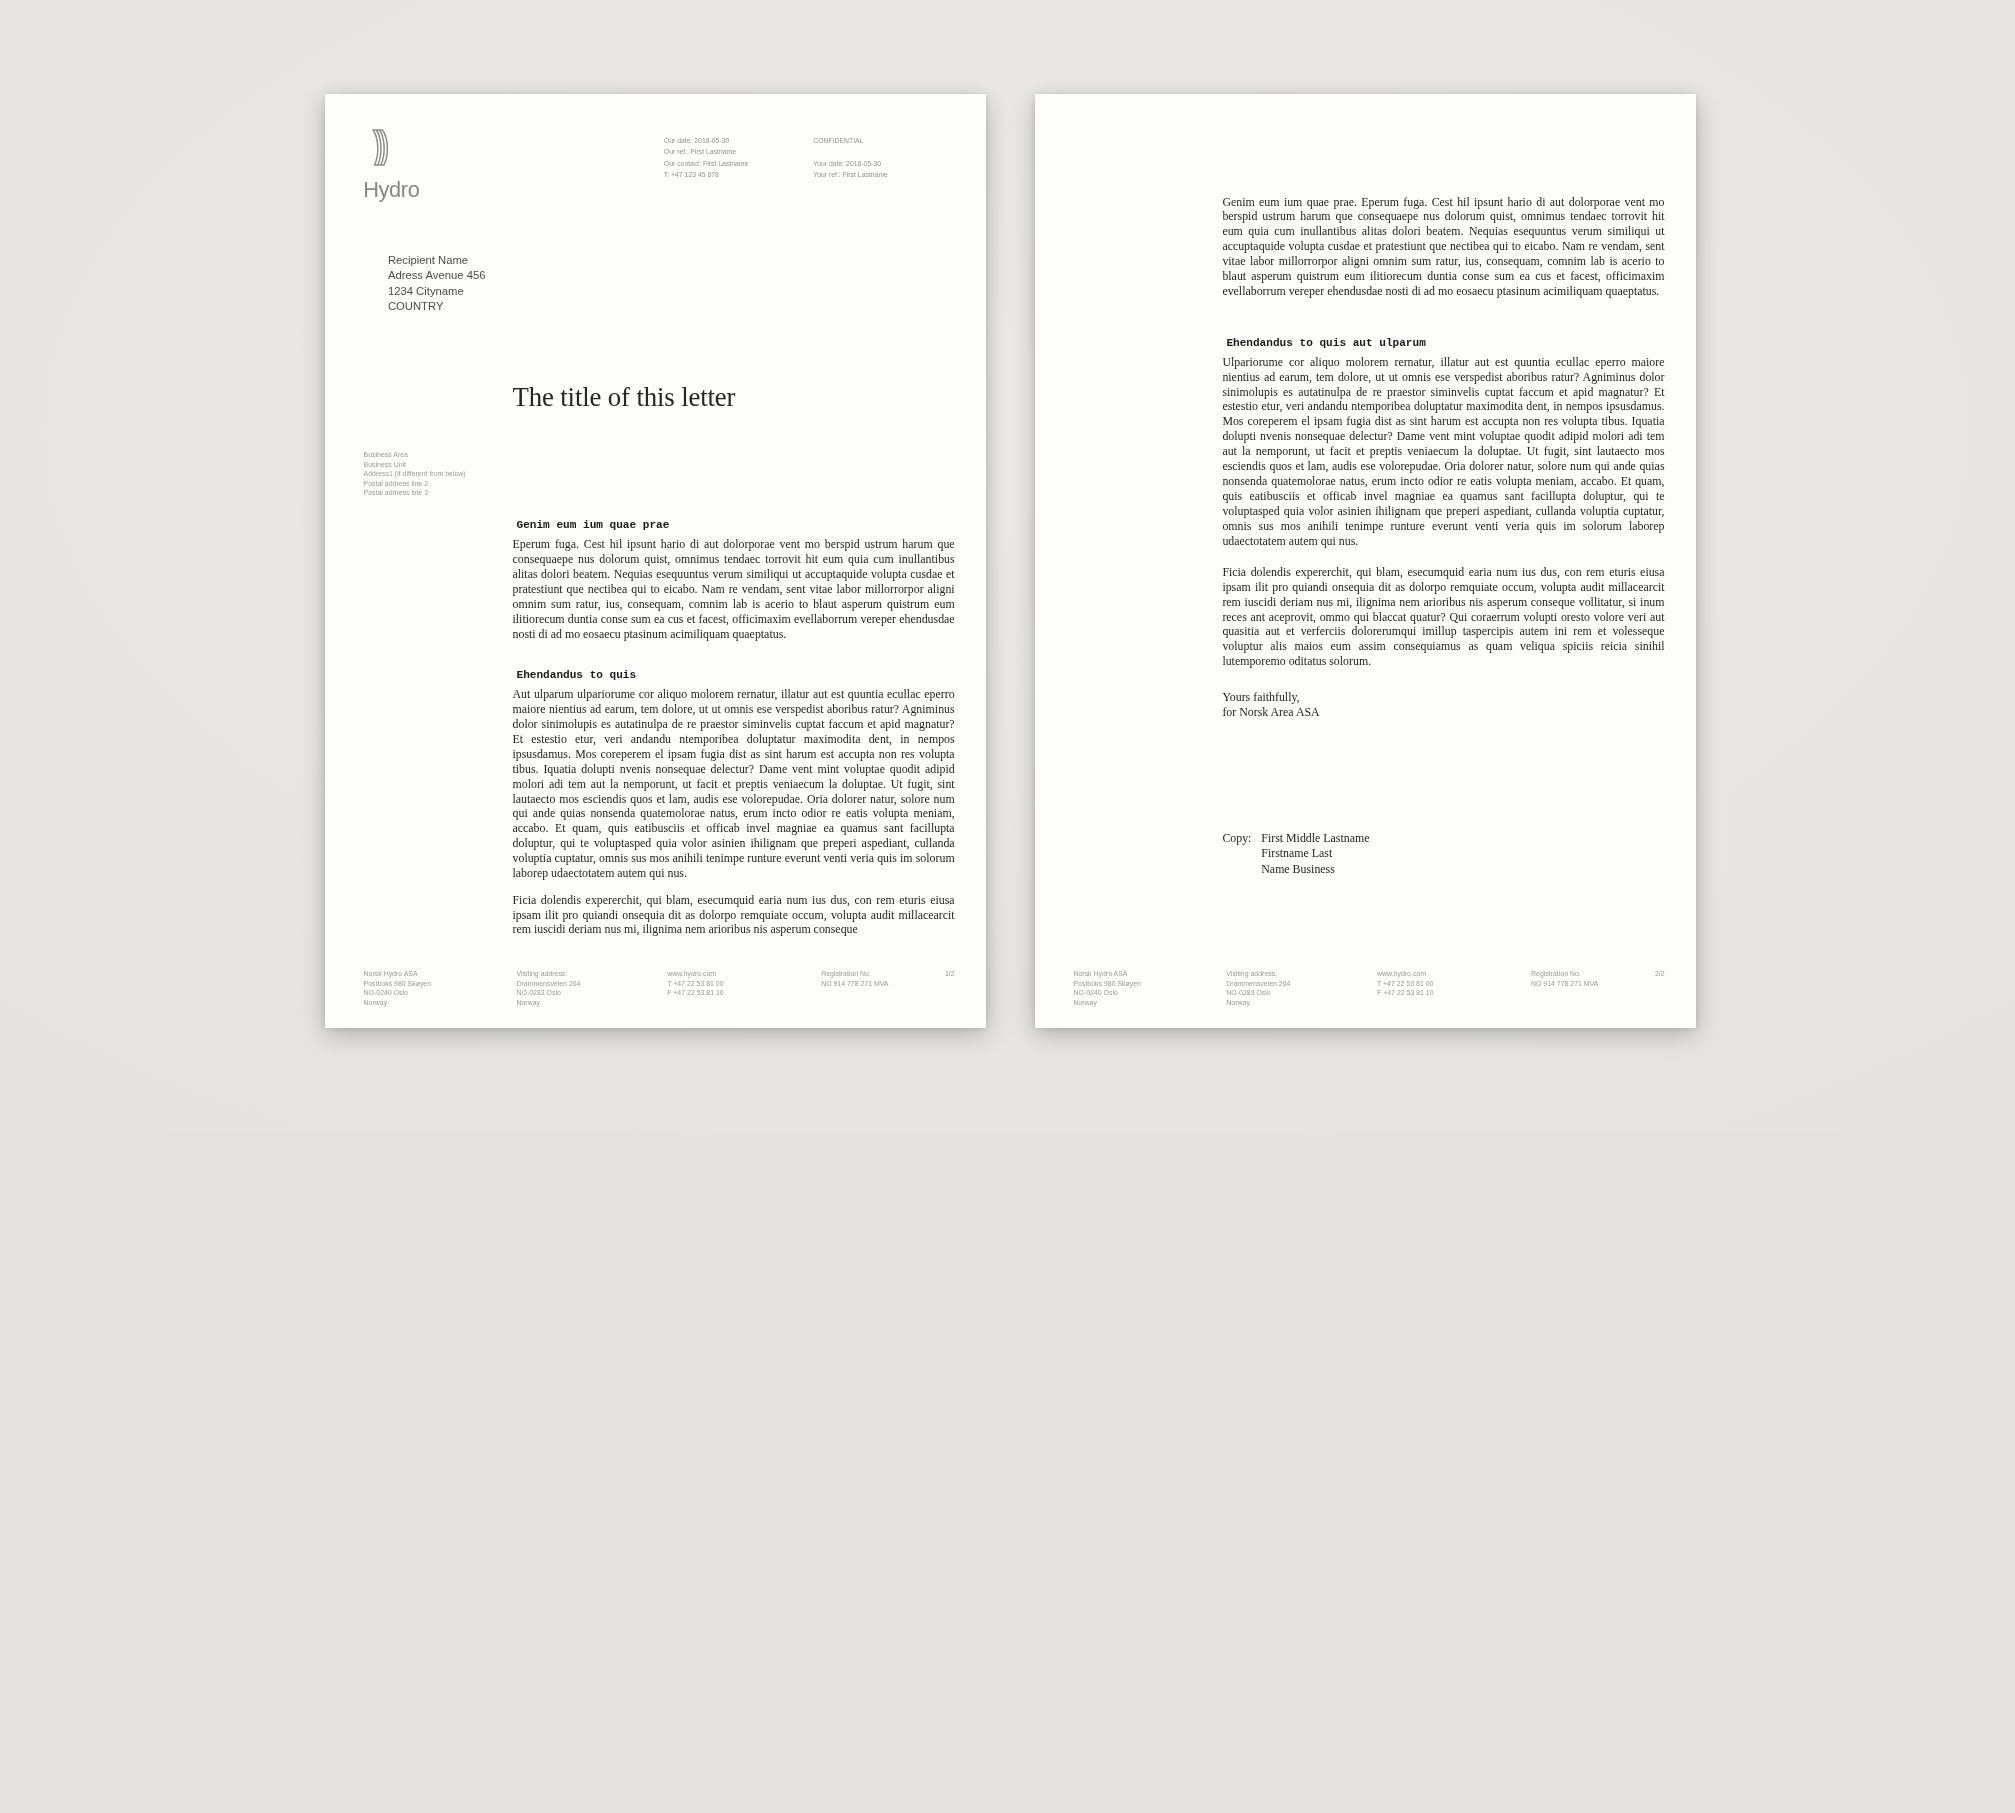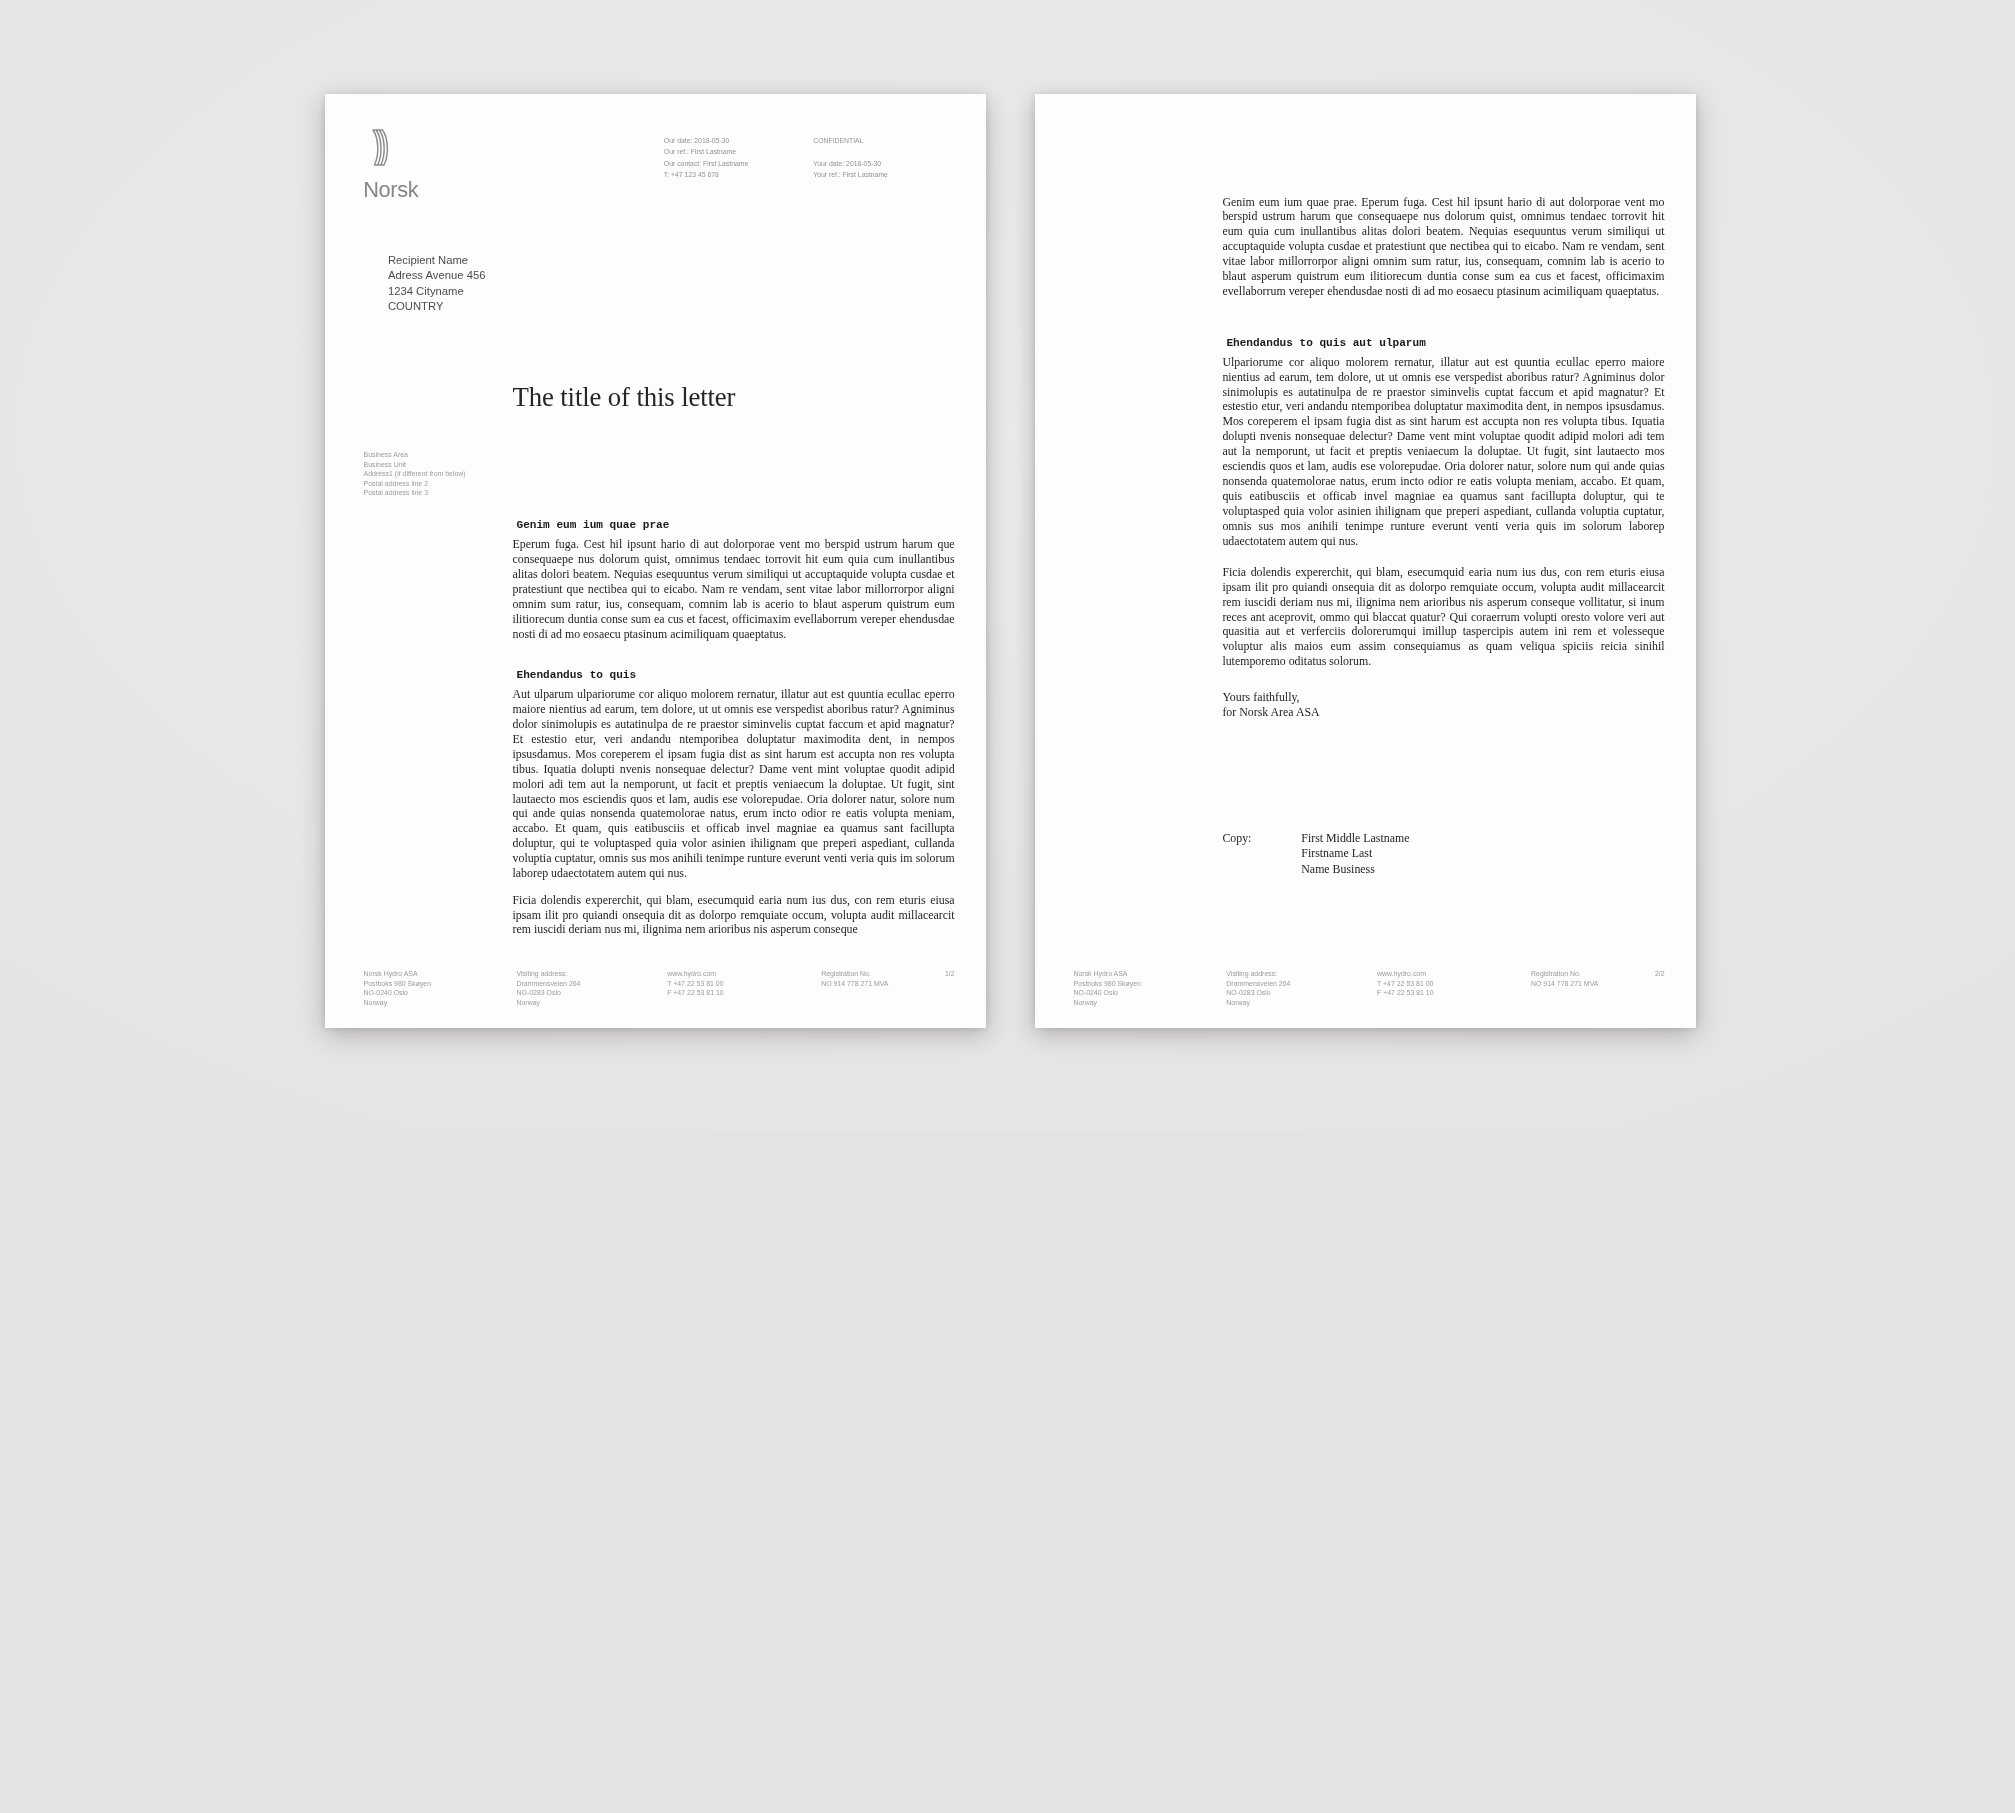--- a/index.html
+++ b/index.html
@@ -72,21 +72,21 @@
   .p1-sec2{top:61.1%;}
   .p1-outro{top:85.55%;}
 
   .p2-b1{top:3.8%;}
   .p2-b2{top:10.8%;}
   .p2-b3{top:25.5%;}
   .p2-b4{top:50.45%;}
   .p2-close{top:63.9%;}
   .p2-sign{top:70.65%;}
   .p2-sign .line{line-height:0.94vw;}
-  .p2-copy{top:78.9%;display:flex;gap:40px;}
+  .p2-copy{top:78.9%;display:flex;}
   .copy-label{flex:0 0 8.8%;}
   .copy-names .line{line-height:0.77vw;}
   .p2-copy, .p2-copy div{text-align:left;}
 
   
   .footer-col{
     font-size:0.345vw;line-height:0.487vw;color:#9b9b9b;
     top:93.7%;white-space:nowrap;
   }
   .f-company{left:5.87%;}
@@ -106,21 +106,21 @@
   <section class="page page1">
 
     <svg class="crescent" viewBox="0 0 74 156" aria-hidden="true">
       <path d="M 8 6 C 30 35 36 105 14 149"></path>
       <path d="M 21 6 C 43 35 49 105 27 149"></path>
       <path d="M 34 6 C 56 35 62 105 40 149"></path>
       <path d="M 47 6 C 69 35 75 105 53 149"></path>
       <path d="M 6 6 L 49 6"></path>
       <path d="M 12 149 L 55 149"></path>
     </svg>
-    <div class="brand">Norsk</div>
+    <div class="brand">Hydro</div>
 
     <div class="abs meta meta-left">
         <div class="line">Our date: 2018-05-30</div>
         <div class="line">Our ref.: First Lastname</div>
         <div class="line">Our contact: First Lastname</div>
         <div class="line">T: +47 123 45 678</div>
       </div>
     <div class="abs meta conf">CONFIDENTIAL</div>
     <div class="abs meta meta-right">
         <div class="line">Your date: 2018-05-30</div>

